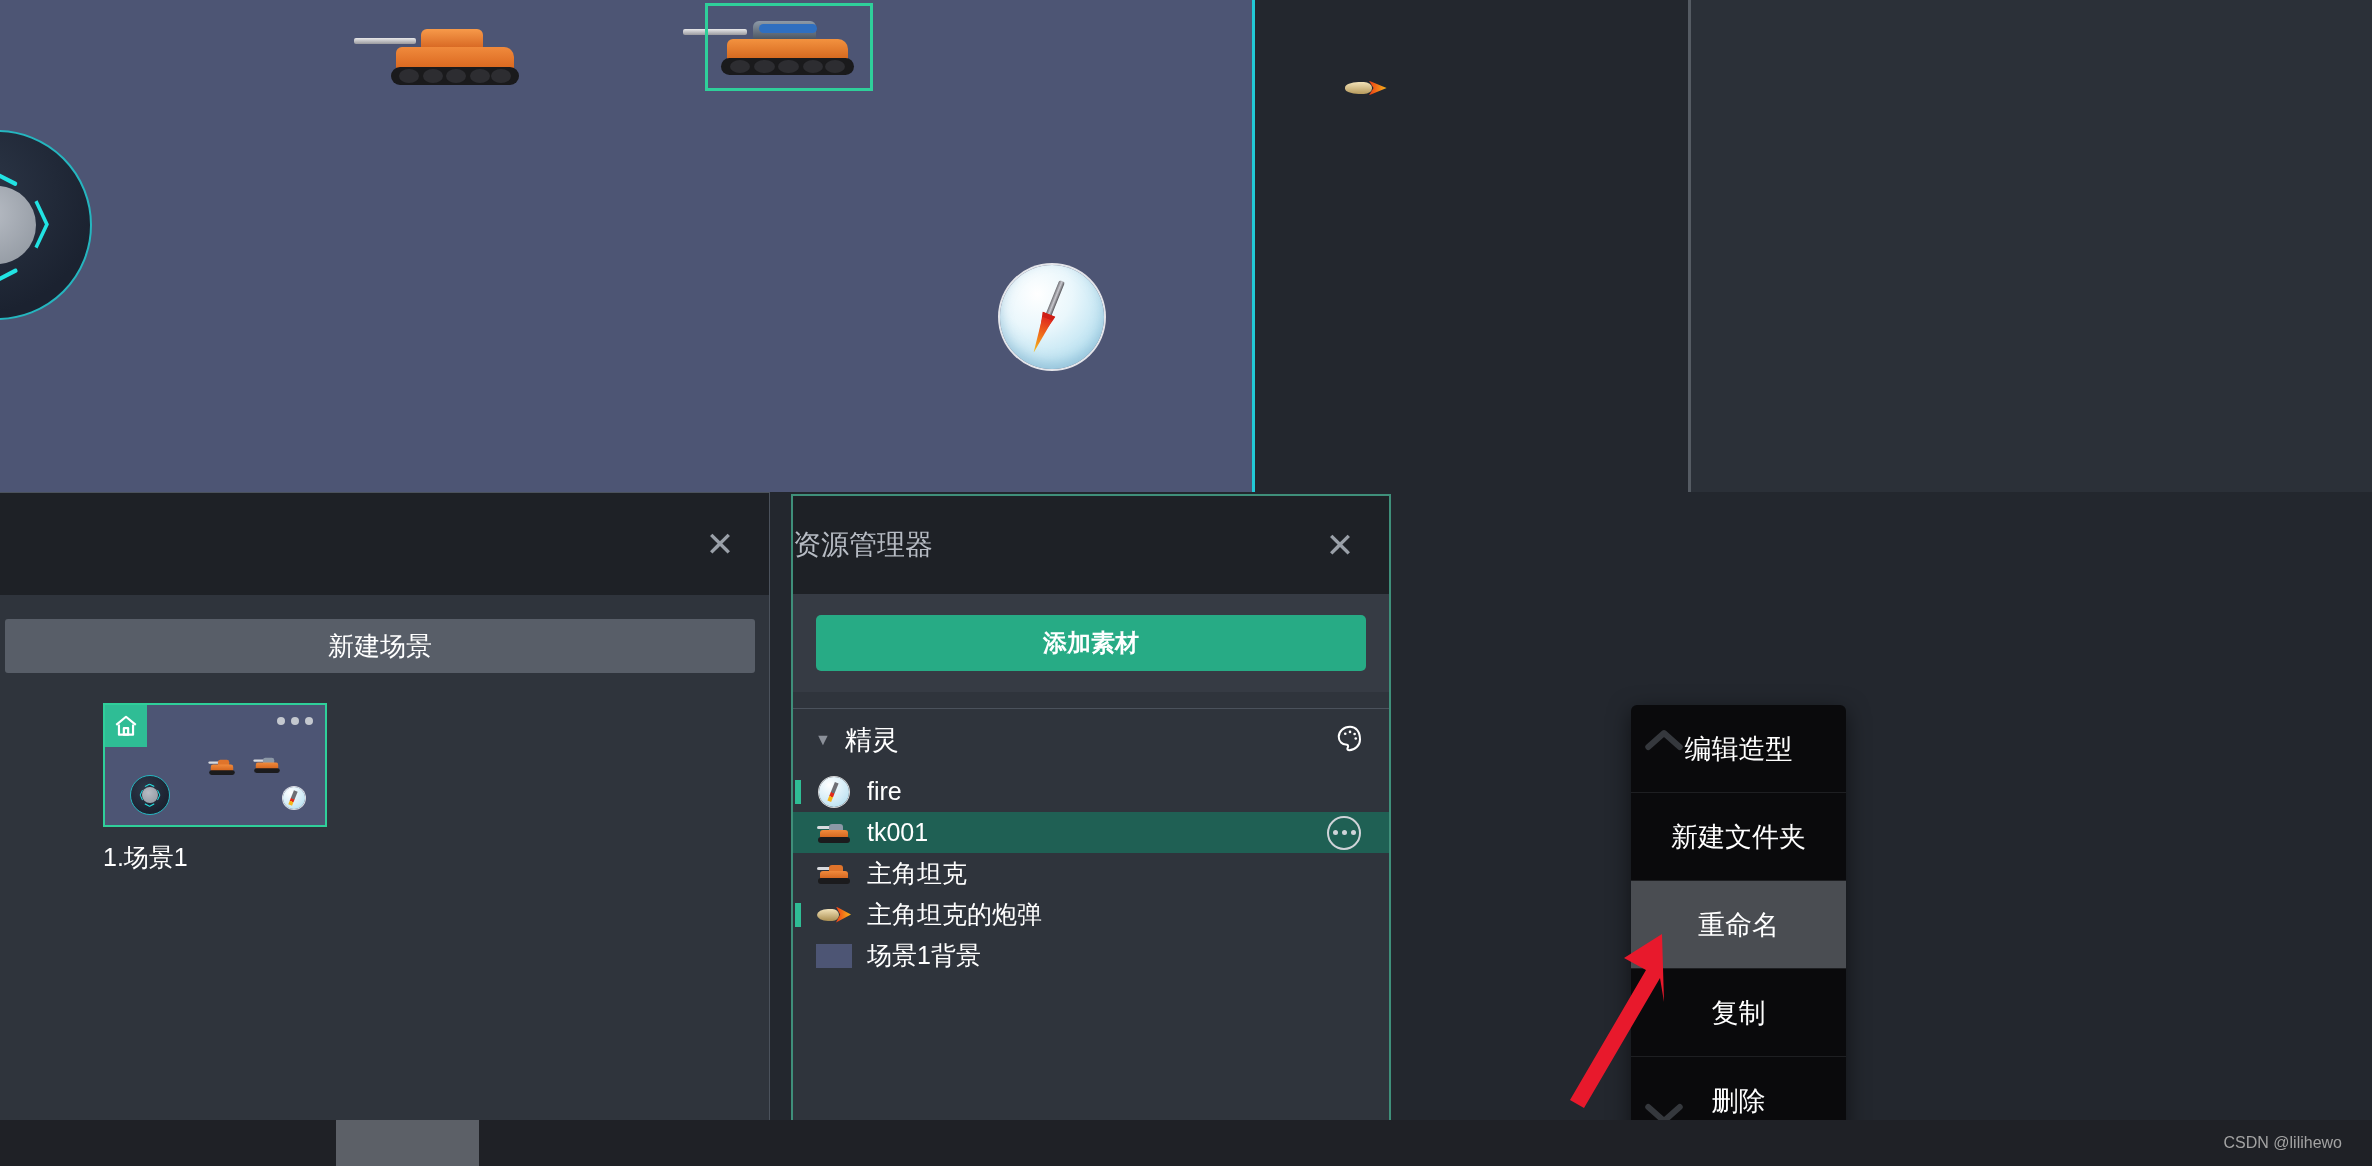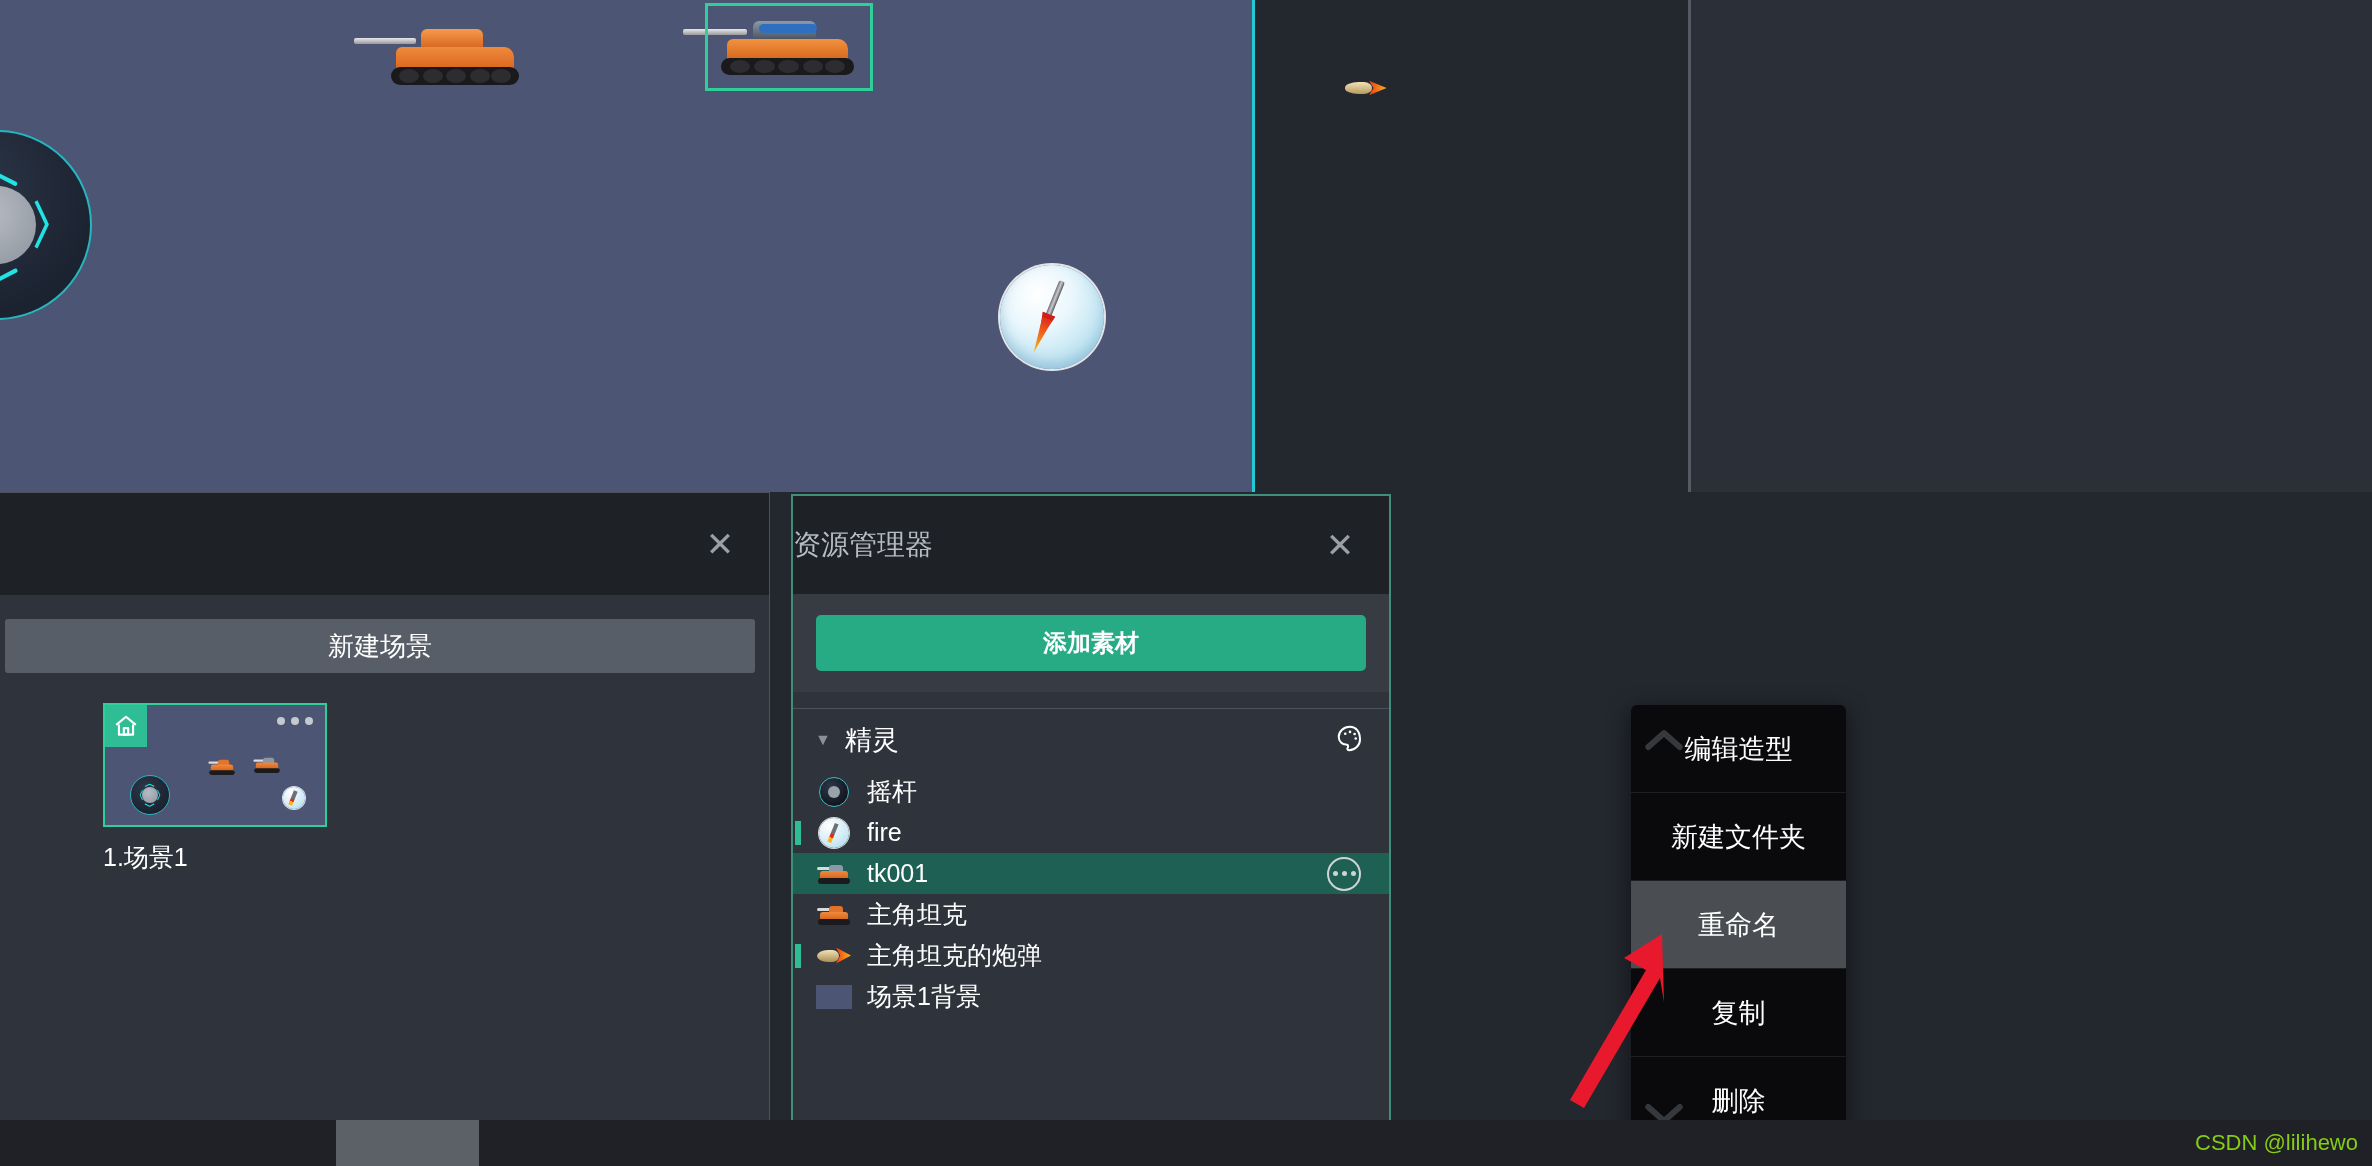--- a/index.html
+++ b/index.html
@@ -250,22 +250,22 @@
   
   .red-arrow { position:absolute; left:1480px; top:930px; width:190px; height:190px; pointer-events:none; }
 
   
   .bottom-bar {
     position:absolute; left:0; bottom:0; width:2372px; height:46px;
     background:#1f2126;
   }
   .bar-seg { position:absolute; top:0; height:46px; background:#5c6067; }
   .watermark {
-    position:absolute; right:14px; top:50%; transform:translateY(-50%);
-    color:#84cc16; font-size:22px;
+    position:absolute; right:30px; top:50%; transform:translateY(-50%);
+    color:#a3a3a3; font-size:16px;
   }
 </style>
 </head>
 <body>
 
 <div id="root">
 
   <div class="stage-wrap">
     <div class="stage">
 
@@ -404,28 +404,20 @@
           <circle cx="8.2" cy="8.6" r="1.05" fill="#ffffff" stroke="none"></circle>
           <circle cx="12" cy="7.1" r="1.05" fill="#ffffff" stroke="none"></circle>
           <circle cx="15.7" cy="8.8" r="1.05" fill="#ffffff" stroke="none"></circle>
           <circle cx="16.6" cy="12.4" r="1.05" fill="#ffffff" stroke="none"></circle>
         </svg>
       </span>
     </div>
 
     <div class="res-list">
 
-      <div class="res-row">
-        <div class="row-icon">
-          <div class="mini-joystick">
-              <div class="k"></div>
-            </div>
-        </div>
-        <div class="row-label">摇杆</div>
-      </div>
 
       <div class="res-row">
         <div class="row-mark"></div>
         <div class="row-icon">
           <div class="mini-bubble">
               <div class="r"></div>
             </div>
         </div>
         <div class="row-label">fire</div>
       </div>

